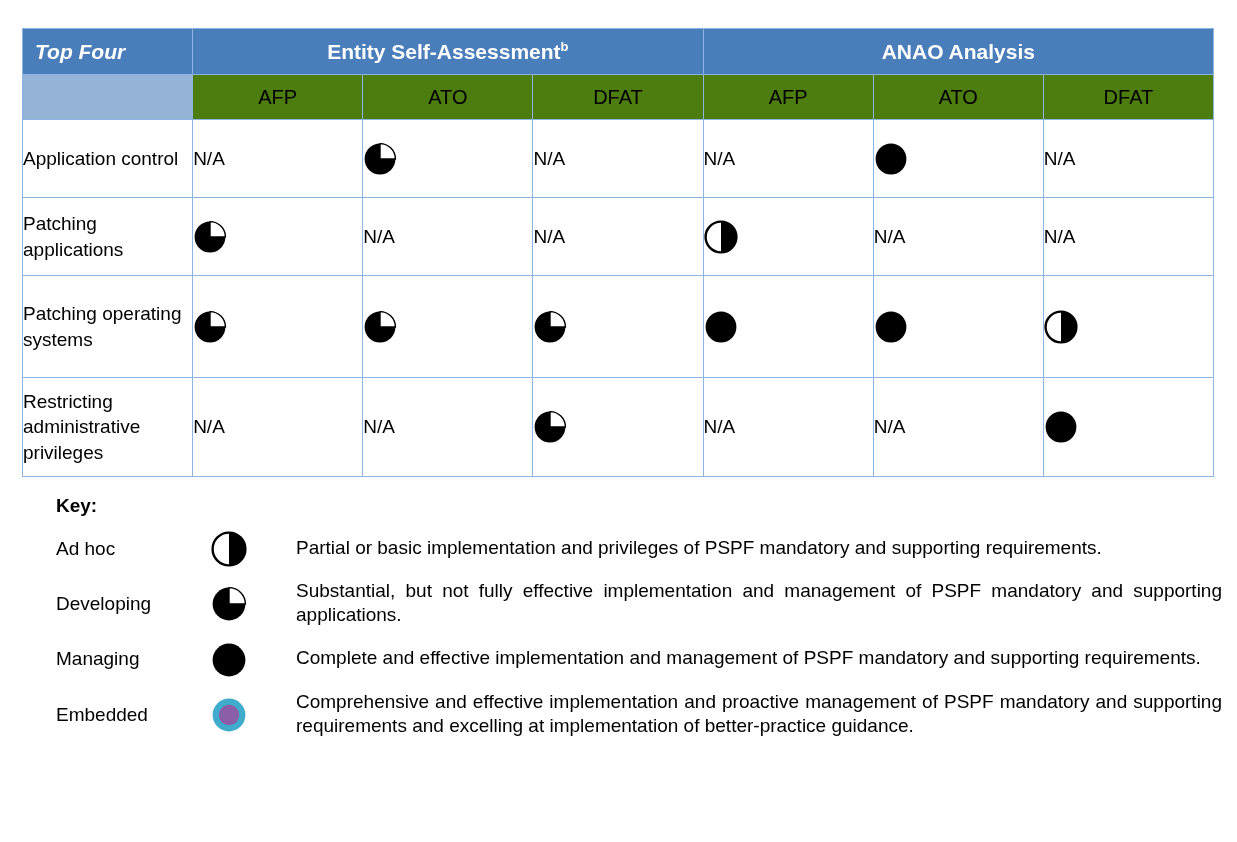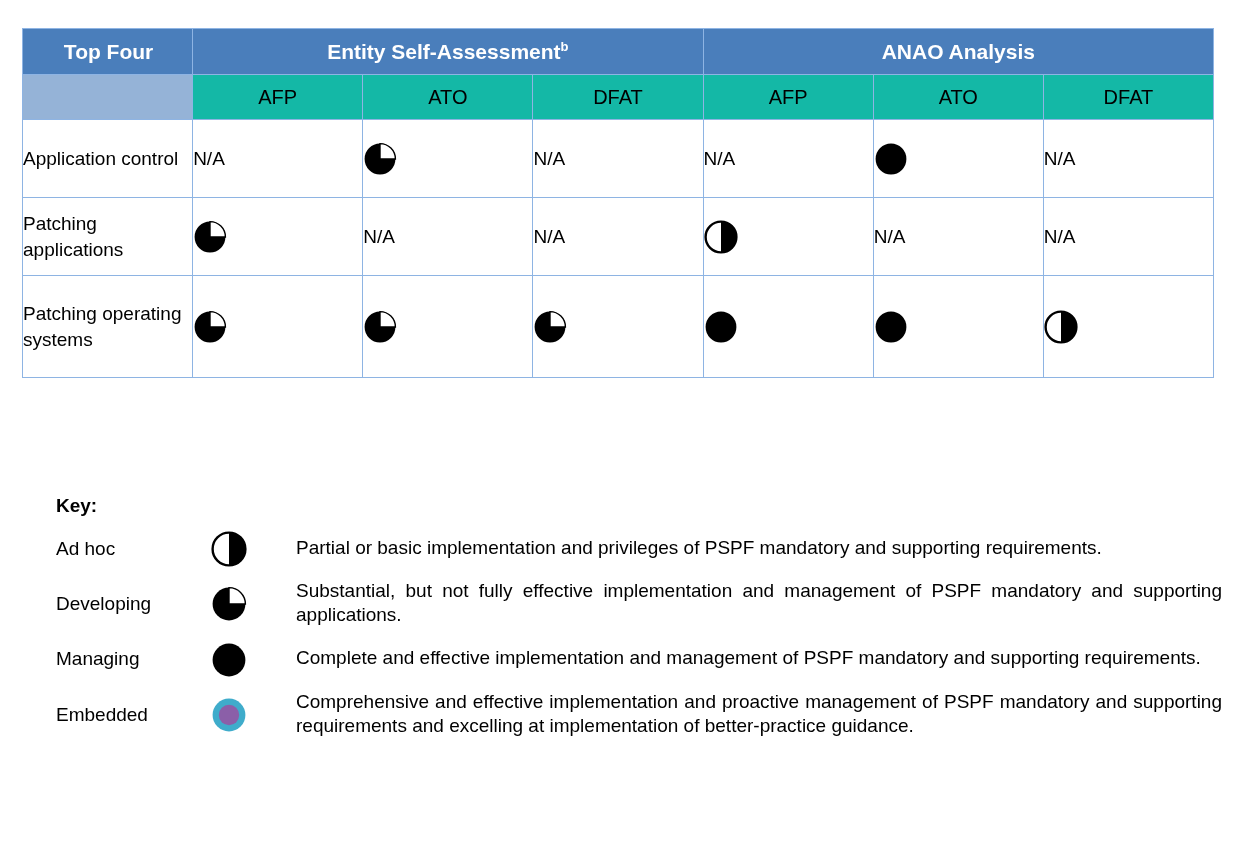--- a/index.html
+++ b/index.html
@@ -38,32 +38,33 @@
 
   .hdr-top {
     background: #4a7ebb;
     color: #ffffff;
     font-weight: bold;
     font-size: 21px;
     height: 45px;
     border-color: #4a7ebb;
   }
   .hdr-top.first {
-    text-align: center;
-    padding-left: 2px;
+    text-align: left;
+    padding-left: 12px;
+    font-style: italic;
   }
   .hdr-top.center { text-align: center; }
   .hdr-top sup {
     font-size: 13px;
     vertical-align: super;
     line-height: 0;
   }
 
   .hdr-sub {
-    background: #14b8a6;
+    background: #4d7c0f;
     color: #000000;
     font-weight: normal;
     font-size: 20px;
     height: 44px;
     text-align: center;
     border-color: #8eb4e3;
   }
   .hdr-sub.blank { background: #95b3d7; }
 
   .row-label {
@@ -199,20 +200,34 @@
                 <circle cx="17" cy="17" r="15.4" fill="#000000"></circle>
               </svg></span></td>
           <td class="cell"><span class="sicon"><svg width="34" height="34" viewBox="0 0 34 34">
                 <circle cx="17" cy="17" r="15.4" fill="#000000"></circle>
               </svg></span></td>
           <td class="cell"><span class="sicon"><svg width="34" height="34" viewBox="0 0 34 34">
                 <circle cx="17" cy="17" r="15.4" fill="#ffffff" stroke="#000000" stroke-width="2.4"></circle>
                 <path d="M 17 1.5999999999999996 A 15.4 15.4 0 0 1 17 32.4 Z" fill="#000000"></path>
               </svg></span></td>
         </tr>
+        <tr class="r4">
+          <td class="row-label">Restricting administrative privileges</td>
+          <td class="cell">N/A</td>
+          <td class="cell">N/A</td>
+          <td class="cell"><span class="sicon"><svg width="34" height="34" viewBox="0 0 34 34">
+                <circle cx="17" cy="17" r="15.4" fill="#000000"></circle>
+                <path d="M 17 17 L 17 1.5999999999999996 A 15.4 15.4 0 0 1 32.4 17 Z" fill="#ffffff" stroke="#000000" stroke-width="1.4"></path>
+              </svg></span></td>
+          <td class="cell">N/A</td>
+          <td class="cell">N/A</td>
+          <td class="cell"><span class="sicon"><svg width="34" height="34" viewBox="0 0 34 34">
+                <circle cx="17" cy="17" r="15.4" fill="#000000"></circle>
+              </svg></span></td>
+        </tr>
       </tbody>
   </table>
 
   <div class="key-wrap">
     <div class="key-title">Key:</div>
     <div id="key-list">
         <div class="key-row">
           <div class="key-term">Ad hoc</div>
           <div class="key-icon">
             <span class="sicon">

